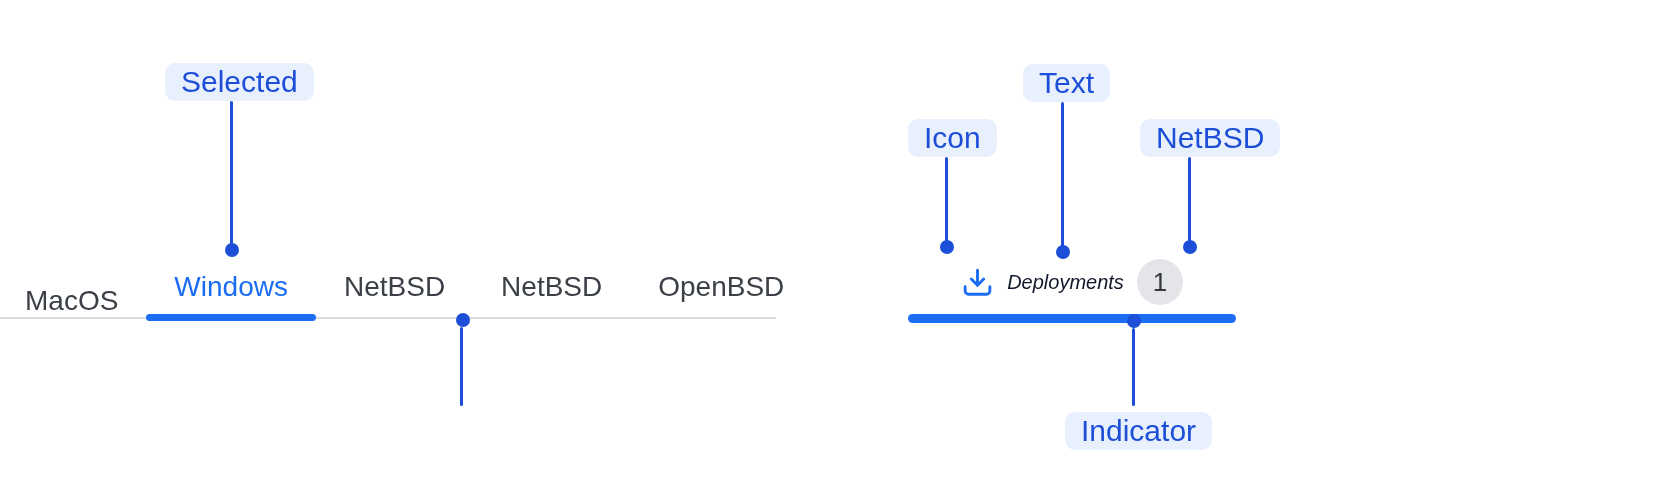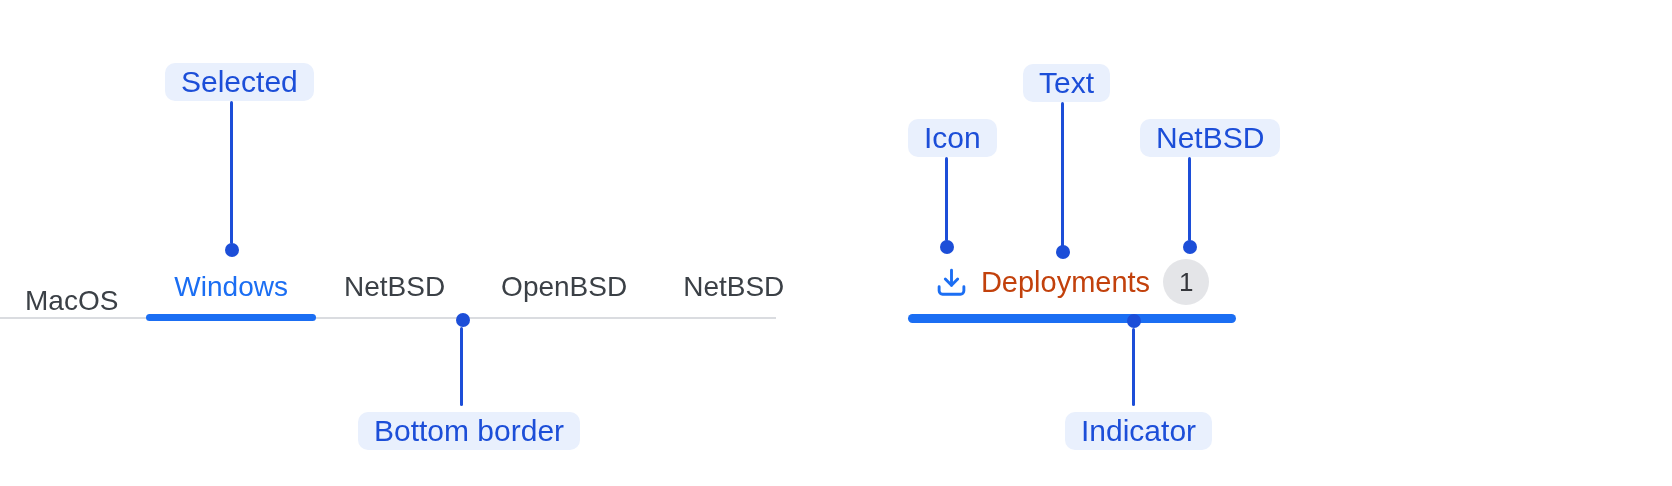--- a/index.html
+++ b/index.html
@@ -52,24 +52,25 @@
     display: flex;
     align-items: center;
     justify-content: center;
     gap: 13px;
     cursor: pointer;
     padding-bottom: 14px;
     box-sizing: border-box;
   }
   .dep-icon { display: flex; align-items: center; }
   .dep-label {
-    font-size: 29px;
+    font-size: 20px;
     font-weight: 500;
-    color: #c2410c;
+    color: #0f172a;
     white-space: nowrap;
+    font-style: italic;
   }
   .dep-count {
     width: 46px; height: 46px;
     border-radius: 50%;
     background: #e4e5e8;
     color: #35373c;
     font-size: 26px;
     font-weight: 500;
     display: flex;
     align-items: center;
@@ -118,24 +119,24 @@
       <span>MacOS</span>
     </div>
     <div class="os-tab selected">
       <span>Windows</span>
       <span class="os-tab-underline"></span>
     </div>
     <div class="os-tab">
       <span>NetBSD</span>
     </div>
     <div class="os-tab">
-      <span>OpenBSD</span>
+      <span>NetBSD</span>
     </div>
     <div class="os-tab">
-      <span>NetBSD</span>
+      <span>OpenBSD</span>
     </div>
   </nav>
 
   <div class="dep-tab">
     <span class="dep-icon">
       <svg width="33" height="33" viewBox="0 0 24 24" fill="none" stroke="#1b6ef3" stroke-width="2.1" stroke-linecap="round" stroke-linejoin="round">
         <path d="M21 15v3a2.5 2.5 0 0 1-2.5 2.5h-13A2.5 2.5 0 0 1 3 18v-3"></path>
         <polyline points="7.5 9.5 12 14 16.5 9.5"></polyline>
         <line x1="12" y1="14" x2="12" y2="3"></line>
       </svg>
@@ -144,21 +145,20 @@
     <span class="dep-count">1</span>
     <span class="dep-indicator"></span>
   </div>
 
   <span class="callout-pill" style="left:165px; top:63px;">Selected</span>
   <span class="callout-line" style="left:230px; top:101px; height:143px;"></span>
   <span class="callout-dot" style="left:225px; top:243px;"></span>
 
   <span class="callout-dot" style="left:456px; top:313px;"></span>
   <span class="callout-line" style="left:460px; top:327px; height:79px;"></span>
-  <span class="callout-pill" style="left:358px; top:412px;">Bottom border</span>
 
   <span class="callout-pill" style="left:908px; top:119px;">Icon</span>
   <span class="callout-line" style="left:945px; top:157px; height:84px;"></span>
   <span class="callout-dot" style="left:940px; top:240px;"></span>
 
   <span class="callout-pill" style="left:1023px; top:64px;">Text</span>
   <span class="callout-line" style="left:1061px; top:102px; height:145px;"></span>
   <span class="callout-dot" style="left:1056px; top:245px;"></span>
 
   <span class="callout-pill" style="left:1140px; top:119px;">NetBSD</span>

